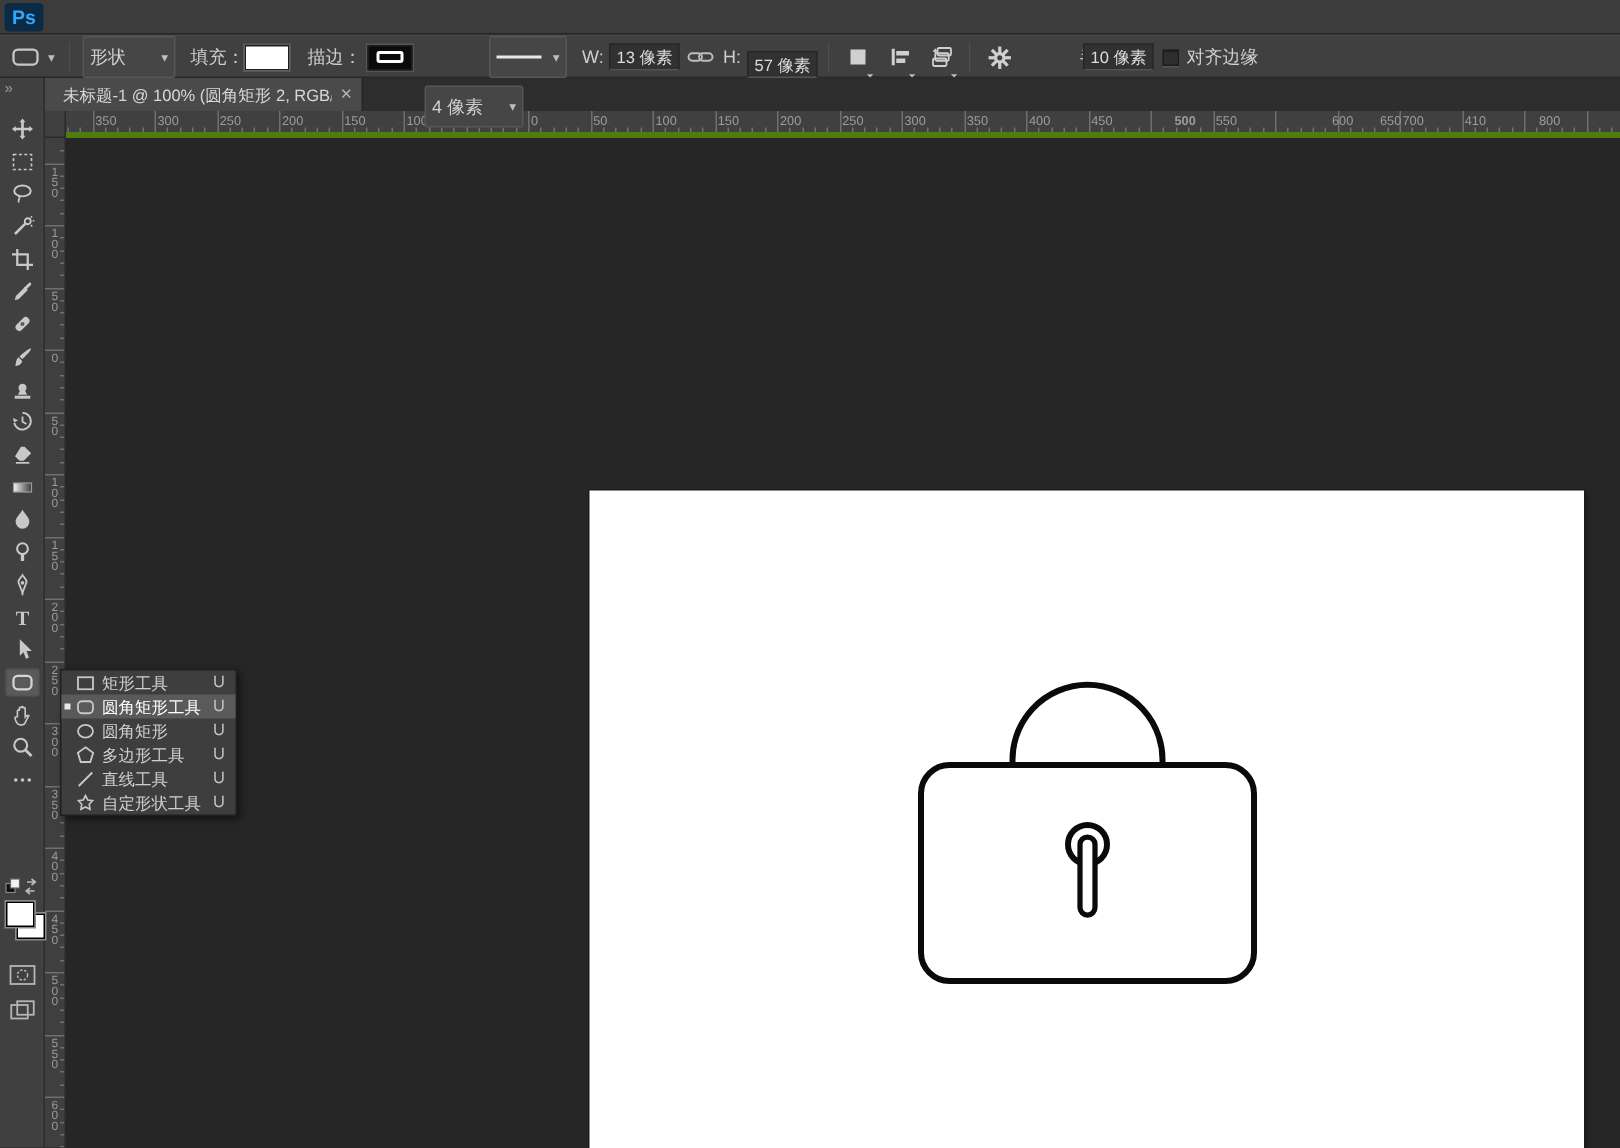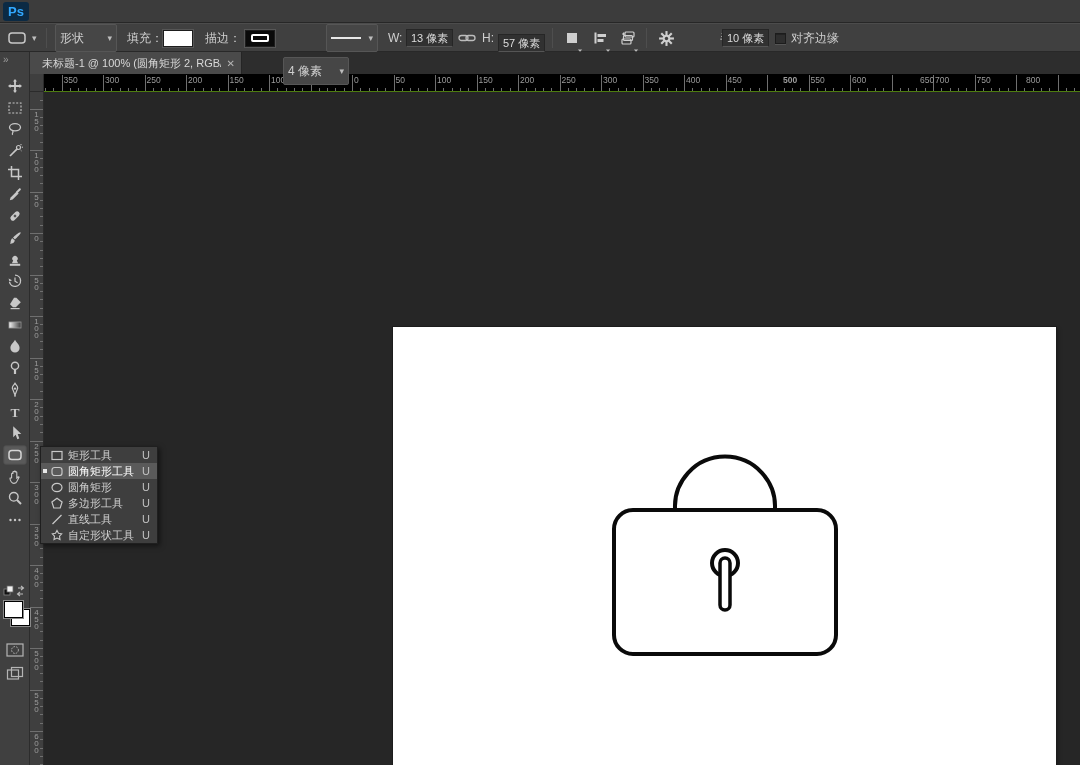--- a/index.html
+++ b/index.html
@@ -49,22 +49,22 @@
     border:1px solid #000; box-shadow:0 0 0 1px #8a8a8a; z-index:2; }
   #bg-swatch { position:absolute; left:11px; top:557px; width:19px; height:17px; background:#fff;
     border:1px solid #000; box-shadow:0 0 0 1px #8a8a8a; z-index:1; }
   #quickmask, #screenmode { position:absolute; left:5px; width:20px; height:16px;
     display:flex; align-items:center; justify-content:center; }
   #quickmask { top:590px; } #screenmode { top:613px; }
 
   
   #ruler-corner { position:absolute; left:30px; top:74px; width:14px; height:18px; background:#3f3f3f;
     border-right:1px solid #2b2b2b; border-bottom:1px solid #2b2b2b; z-index:15; }
-  #hruler { position:absolute; left:44px; top:74px; width:1036px; height:18px; background:#000000;
-    border-bottom:1px solid #4d7c0f; overflow:hidden; z-index:14; }
+  #hruler { position:absolute; left:44px; top:74px; width:1036px; height:18px; background:#404040;
+    border-bottom:4px solid #4d7c0f; overflow:hidden; z-index:14; }
   #vruler { position:absolute; left:30px; top:92px; width:14px; height:673px; background:#3f3f3f;
     border-right:1px solid #2b2b2b; overflow:hidden; z-index:14; }
   .htick { position:absolute; bottom:0; width:1px; background:#6f6f6f; }
   .vtick { position:absolute; right:0; height:1px; background:#6f6f6f; }
   .hlabel { position:absolute; top:1px; font-size:8.5px; color:#9c9c9c; }
   .vlabel { position:absolute; left:0; width:13px; font-size:8px; color:#9c9c9c; line-height:7px; text-align:center; }
 
   
   #pasteboard { position:absolute; left:44px; top:92px; width:1036px; height:673px; background:#262626; z-index:1; }
   #canvas { position:absolute; left:349px; top:235px; width:663px; height:470px; background:#ffffff;
@@ -501,24 +501,24 @@
     <div class="hlabel" style="left: 393px;">100</div>
     <div class="hlabel" style="left: 434.5px;">150</div>
     <div class="hlabel" style="left: 476px;">200</div>
     <div class="hlabel" style="left: 517.5px;">250</div>
     <div class="hlabel" style="left: 559px;">300</div>
     <div class="hlabel" style="left: 600.5px;">350</div>
     <div class="hlabel" style="left: 642px;">400</div>
     <div class="hlabel" style="left: 683.5px;">450</div>
     <div class="hlabel" style="left: 739px; font-weight: bold;">500</div>
     <div class="hlabel" style="left: 766.5px;">550</div>
-    <div class="hlabel" style="left: 808px;">600</div>
+    <div class="hlabel" style="left: 844px;">600</div>
     <div class="hlabel" style="left: 876px;">650</div>
     <div class="hlabel" style="left: 891px;">700</div>
-    <div class="hlabel" style="left: 932.5px;">750</div>
+    <div class="hlabel" style="left: 932.5px;">410</div>
     <div class="hlabel" style="left: 982px;">800</div>
   </div>
 <div id="vruler">
     <div class="vtick" style="top: 8.2px; width: 3px;"></div>
     <div class="vtick" style="top: 16.5px; width: 14px;"></div>
     <div class="vtick" style="top: 24.8px; width: 3px;"></div>
     <div class="vtick" style="top: 33.1px; width: 3px;"></div>
     <div class="vtick" style="top: 41.4px; width: 3px;"></div>
     <div class="vtick" style="top: 49.7px; width: 3px;"></div>
     <div class="vtick" style="top: 58px; width: 14px;"></div>

